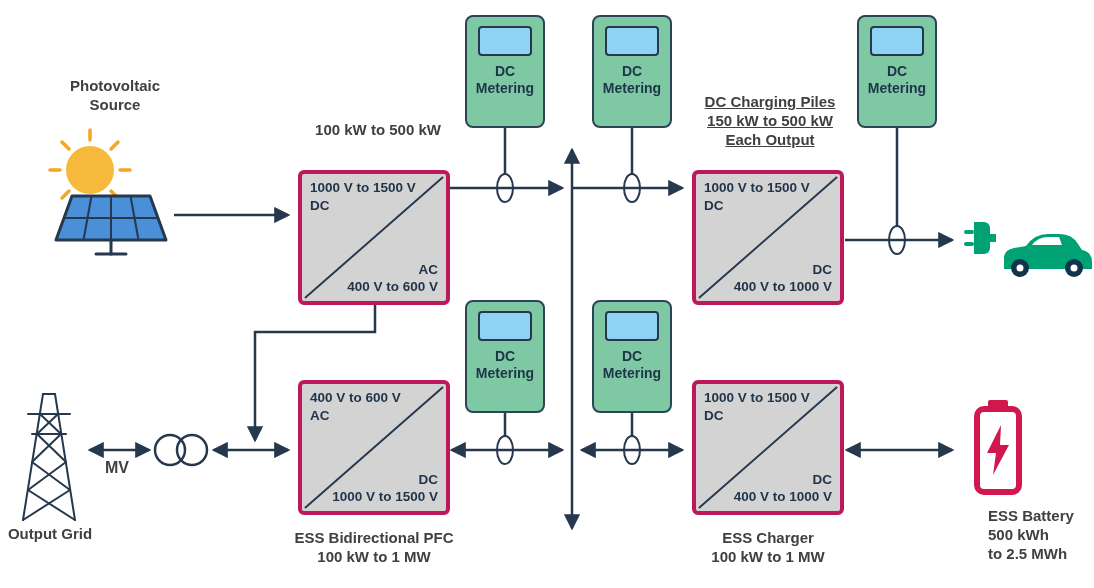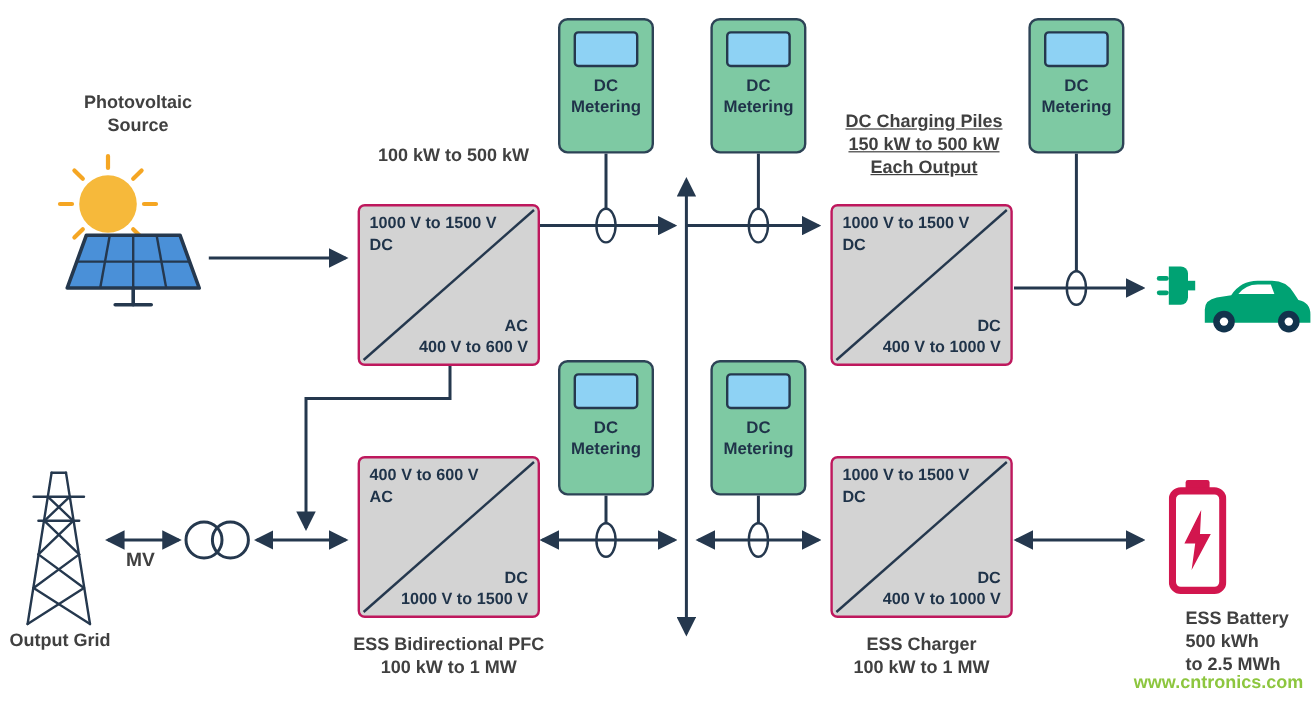--- a/index.html
+++ b/index.html
@@ -2,21 +2,21 @@
 <html><head>
 <meta charset="utf-8">
 <style>
   html,body{margin:0;padding:0;background:#ffffff;}
   .canvas{position:relative;width:1094px;height:588px;background:#ffffff;
           font-family:"Liberation Sans",sans-serif;color:#1f3349;overflow:hidden;}
   .abs{position:absolute;}
   .dlabel{position:absolute;font-size:15px;font-weight:bold;color:#404040;
           line-height:1.28;text-align:center;}
   .conv-box{position:absolute;width:152px;height:135px;background:#d3d3d3;
-            border:2px solid #be185d;border-radius:6px;box-sizing:border-box;}
+            border:4px solid #be185d;border-radius:6px;box-sizing:border-box;}
   .conv-diag{position:absolute;left:0;top:0;width:100%;height:100%;}
   .conv-top{position:absolute;top:5px;left:8px;font-size:13.5px;font-weight:bold;
             color:#1f3349;line-height:1.3;text-align:left;}
   .conv-bottom{position:absolute;bottom:5px;right:8px;font-size:13.5px;font-weight:bold;
                color:#1f3349;line-height:1.3;text-align:right;}
   .meter{position:absolute;width:80px;height:113px;background:#7ec9a3;
          border:2px solid #2d4356;border-radius:8px;box-sizing:border-box;}
   .meter-screen{width:54px;height:30px;margin:9px auto 7px;background:#8ed2f4;
                 border:2px solid #25384e;border-radius:4px;box-sizing:border-box;}
   .meter-label{text-align:center;font-weight:bold;font-size:14px;color:#1f3349;line-height:1.2;}
@@ -254,15 +254,14 @@
     <rect x="3" y="9" width="42" height="83" rx="7" fill="none" stroke="#d2164e" stroke-width="6"></rect>
     <polygon points="27,25 13,53 22,53 19,75 35,45 26,45" fill="#d2164e"></polygon>
   </svg>
 
   <div class="dlabel" style="left:964px;top:506px;width:120px;text-align:left;margin-left:24px;">
     <div>ESS Battery</div>
     <div>500 kWh</div>
     <div>to 2.5 MWh</div>
   </div>
 
-  <div class="watermark" style="left:888px;top:560px;width:198px;">www.cntronics.com</div>
 
 </div>
 
 </body></html>

